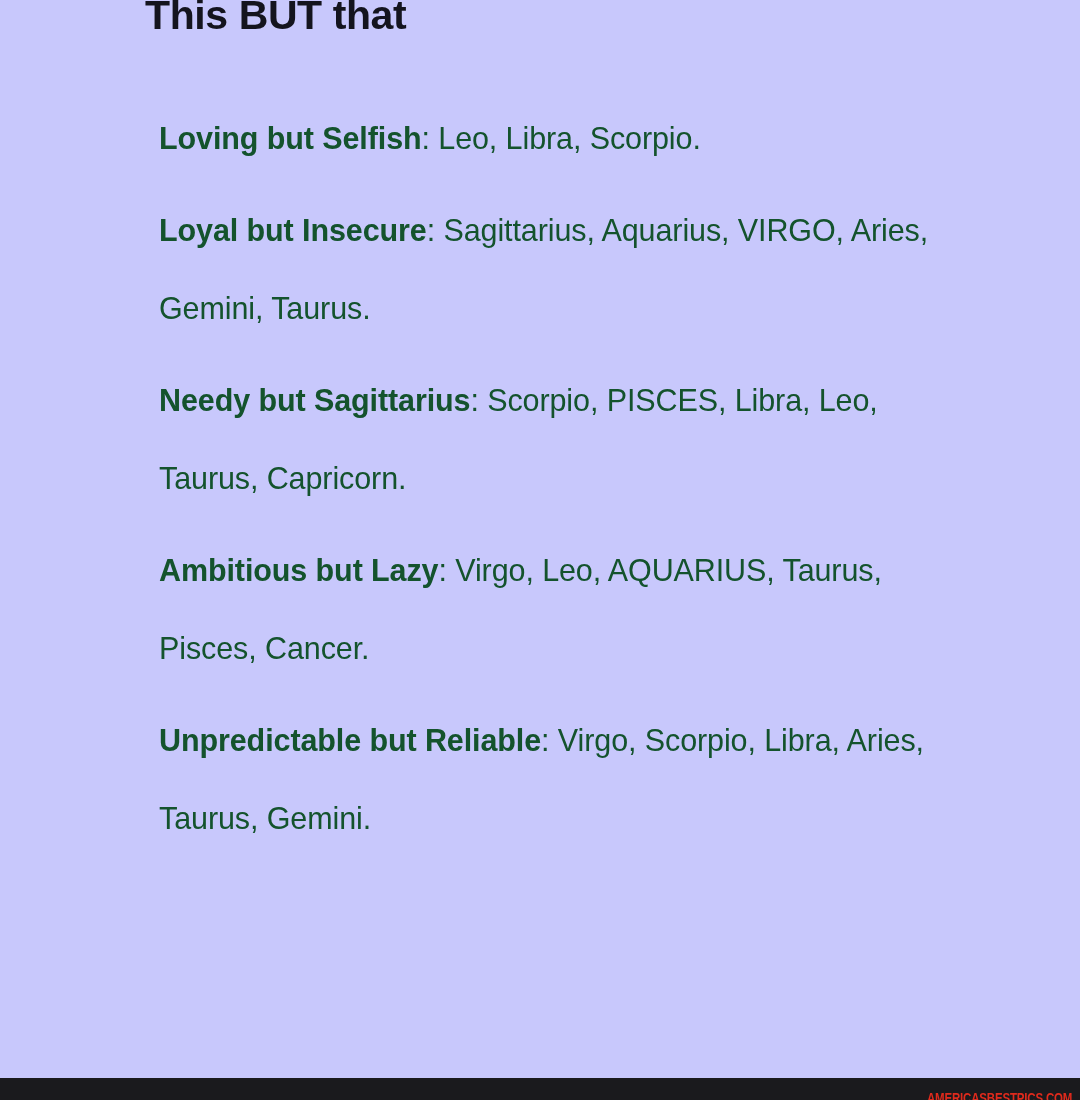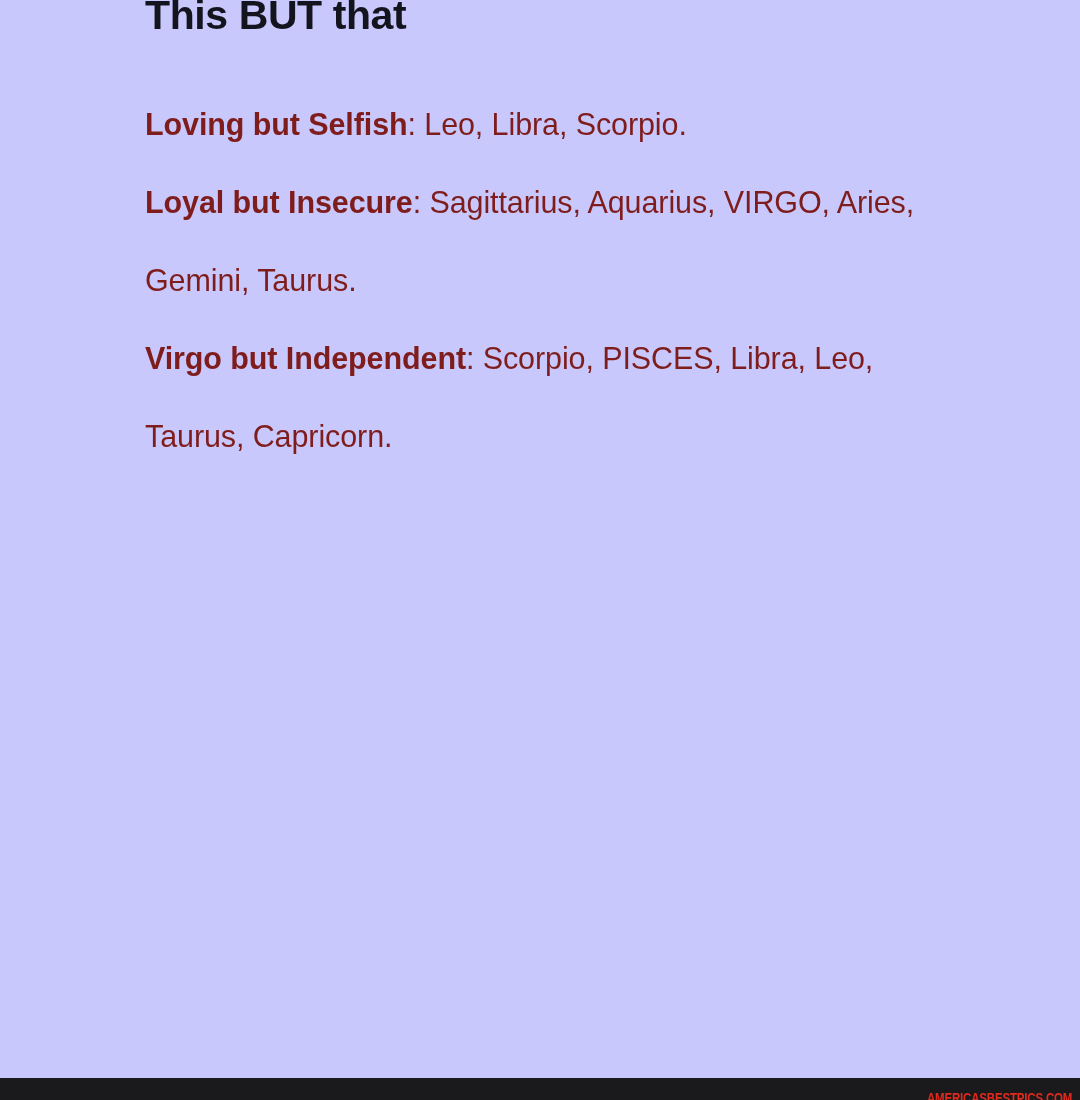--- a/index.html
+++ b/index.html
@@ -48,23 +48,23 @@
     top: 85px;
     width: 800px;
     margin: 0;
     padding: 0;
     list-style: none;
   }
 
   .entry {
     font-size: 30.5px;
     line-height: 78px;
-    color: #7f1d1d;
+    color: #14532d;
     letter-spacing: -0.1px;
-    margin: 0;
+    margin: 14px;
     padding: 0;
     text-align: left;
   }
 
   .entry-label {
     font-weight: bold;
   }
 
   .entry-signs {
     font-weight: normal;
@@ -106,26 +106,32 @@
 
     <li class="entry">
       <span class="entry-label">Loving but Selfish</span><span class="entry-sep">: </span><span class="entry-signs">Leo, Libra, Scorpio.</span>
     </li>
 
     <li class="entry">
       <span class="entry-label">Loyal but Insecure</span><span class="entry-sep">: </span><span class="entry-signs">Sagittarius, Aquarius, VIRGO, Aries, Gemini, Taurus.</span>
     </li>
 
     <li class="entry">
-      <span class="entry-label">Virgo but Independent</span><span class="entry-sep">: </span><span class="entry-signs">Scorpio, PISCES, Libra, Leo, Taurus, Capricorn.</span>
+      <span class="entry-label">Needy but Sagittarius</span><span class="entry-sep">: </span><span class="entry-signs">Scorpio, PISCES, Libra, Leo, Taurus, Capricorn.</span>
     </li>
 
 
+    <li class="entry">
+      <span class="entry-label">Ambitious but Lazy</span><span class="entry-sep">: </span><span class="entry-signs">Virgo, Leo, AQUARIUS, Taurus, Pisces, Cancer.</span>
+    </li>
 
 
+    <li class="entry">
+      <span class="entry-label">Unpredictable but Reliable</span><span class="entry-sep">: </span><span class="entry-signs">Virgo, Scorpio, Libra, Aries, Taurus, Gemini.</span>
+    </li>
 
   </ul>
 
 </div>
 
 <div id="watermark-bar">
   <span id="watermark-text">AMERICASBESTPICS.COM</span>
 </div>
 
 </body></html>

